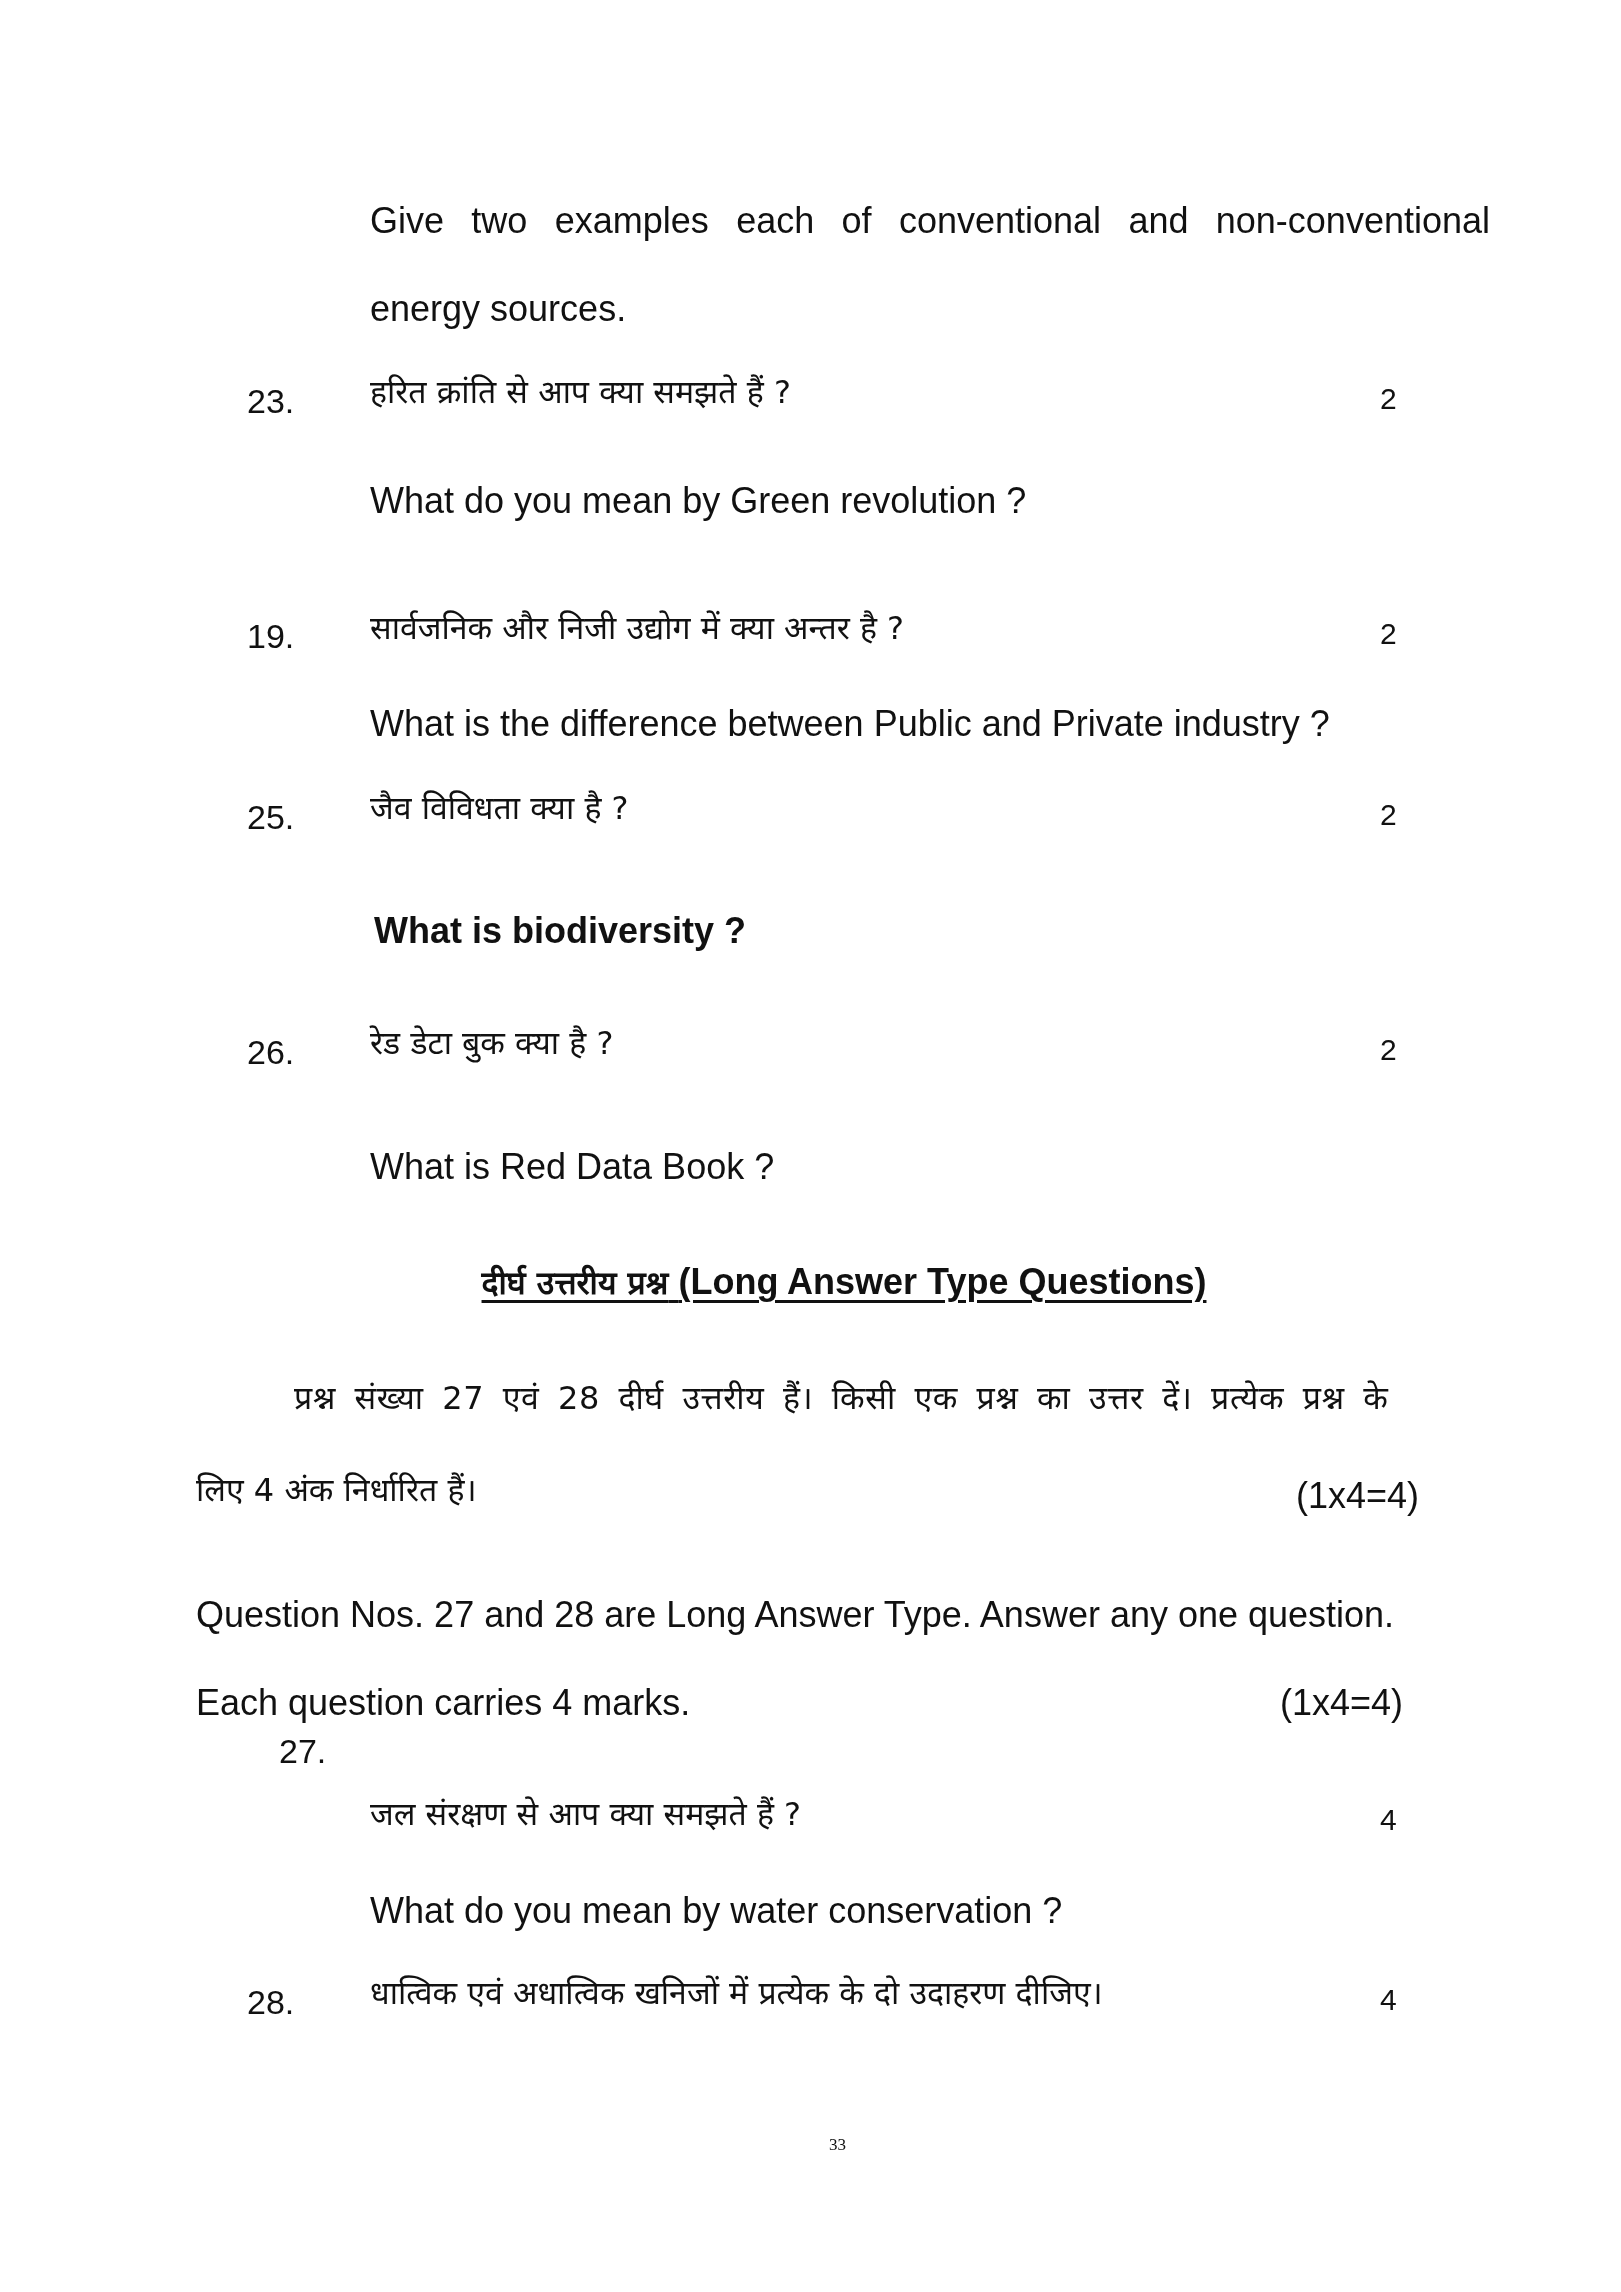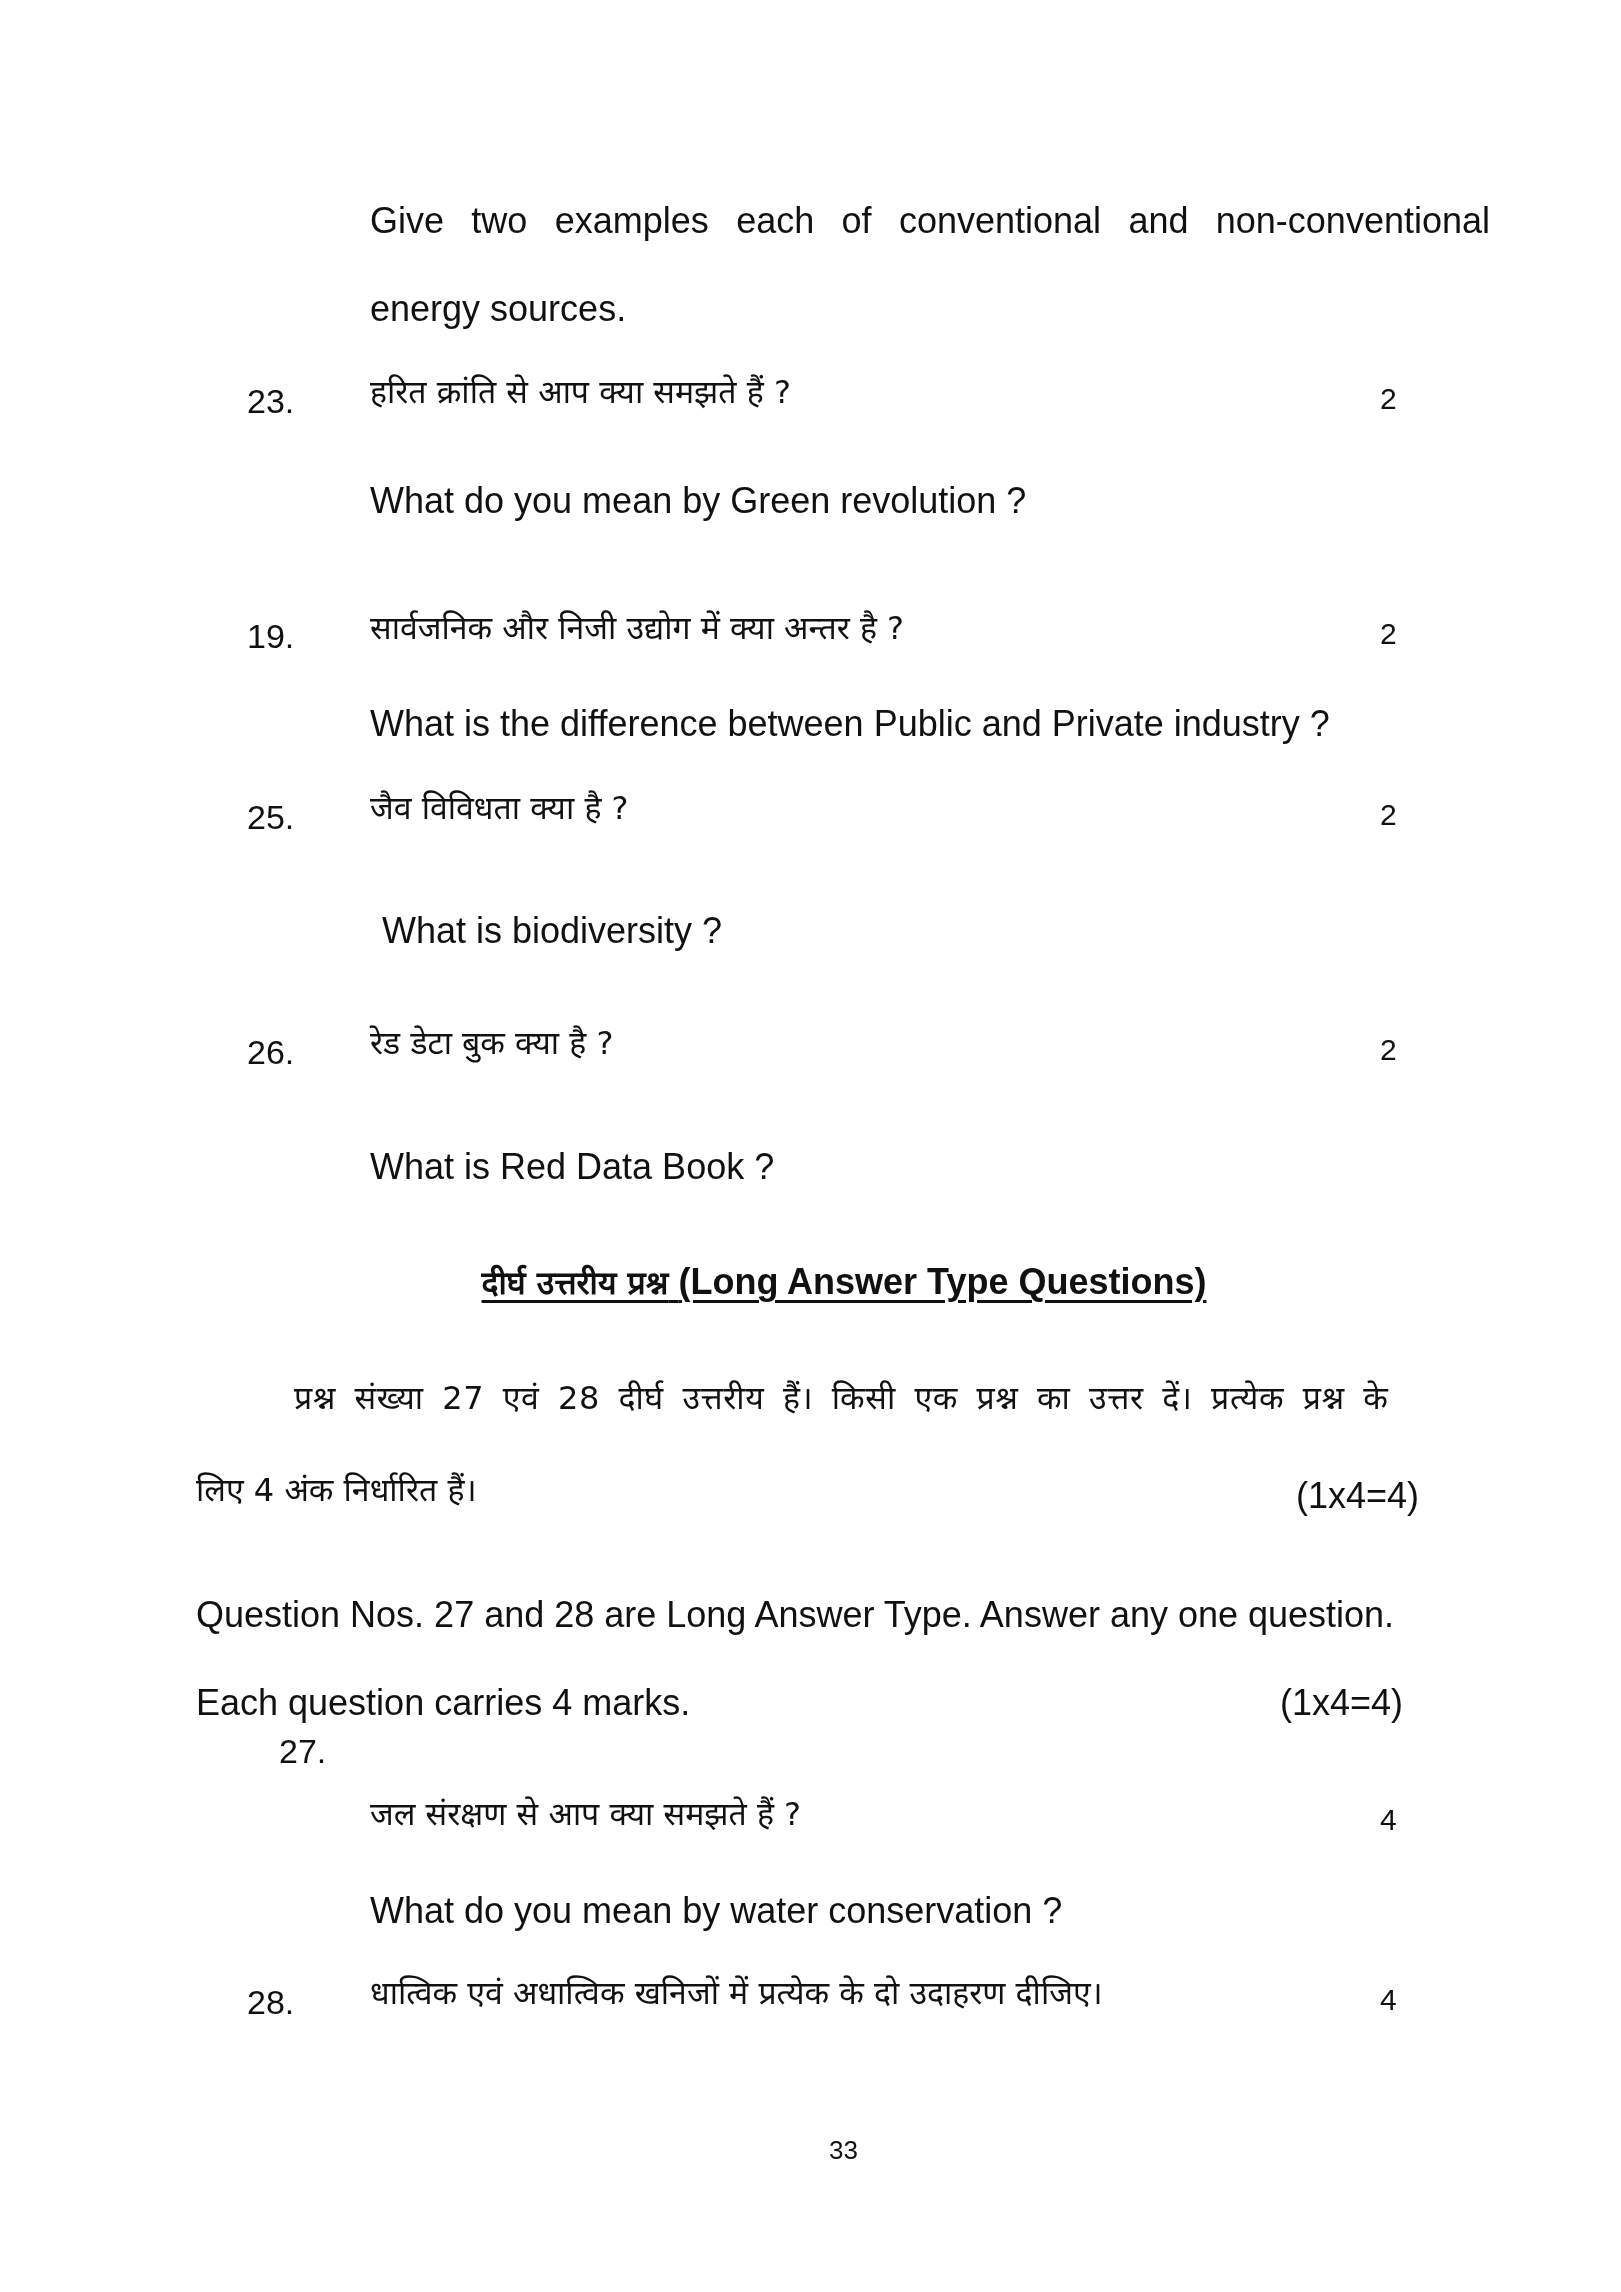--- a/index.html
+++ b/index.html
@@ -7,21 +7,21 @@
          font-family:"Liberation Sans", sans-serif; color:#111; }
   .line { position:absolute; white-space:nowrap; font-size:36px; line-height:1; }
   .num { position:absolute; left:247px; font-size:34px; line-height:1; }
   .marks { position:absolute; left:1380px; font-size:30px; line-height:1; }
   .hi { font-family:"DejaVu Sans", sans-serif; font-size:32px; }
   .justify { position:absolute; left:370px; width:1120px; font-size:36px; line-height:1;
              text-align:justify; text-align-last:justify; white-space:nowrap; display:flex; justify-content:space-between; }
   .heading { position:absolute; left:0; width:1688px; text-align:center; font-weight:bold;
              font-size:36px; line-height:1; }
   .heading span.u { text-decoration:underline; text-decoration-thickness:2.9px; text-underline-offset:5.9px; }
-  .pagenum { position:absolute; left:829px; top:2135px; font-family:Liberation Sans, sans-serif; font-size:26px; }
+  .pagenum { position:absolute; left:829px; top:2135px; font-family:Liberation Serif, serif; font-size:17px; }
 </style>
 </head>
 <body>
 
 <div class="justify" style="top:203px;">
   <span>Give</span>
   <span>two</span>
   <span>examples</span>
   <span>each</span>
   <span>of</span>
@@ -37,21 +37,21 @@
 <div class="line" style="left:370px; top:483px;">What do you mean by Green revolution ?</div>
 
 <div class="num" style="top:619px;">19.</div>
 <div class="line hi" style="left:370px; top:612px;">सार्वजनिक और निजी उद्योग में क्या अन्तर है ?</div>
 <div class="marks" style="top:619px;">2</div>
 <div class="line" style="left:370px; top:706px;">What is the difference between Public and Private industry ?</div>
 
 <div class="num" style="top:800px;">25.</div>
 <div class="line hi" style="left:370px; top:792px;">जैव विविधता क्या है ?</div>
 <div class="marks" style="top:800px;">2</div>
-<div class="line" style="left:382px; top:913px;">What is biodiversity ?</div>
+<div class="line" style="left:374px; top:913px;font-weight:bold;">What is biodiversity ?</div>
 
 <div class="num" style="top:1035px;">26.</div>
 <div class="line hi" style="left:370px; top:1027px;">रेड डेटा बुक क्या है ?</div>
 <div class="marks" style="top:1035px;">2</div>
 <div class="line" style="left:370px; top:1149px;">What is Red Data Book ?</div>
 
 <div class="heading" style="top:1264px;">
   <span class="u">
     <span class="hi">दीर्घ उत्तरीय प्रश्न</span>
     <span>(Long Answer Type Questions)</span>

